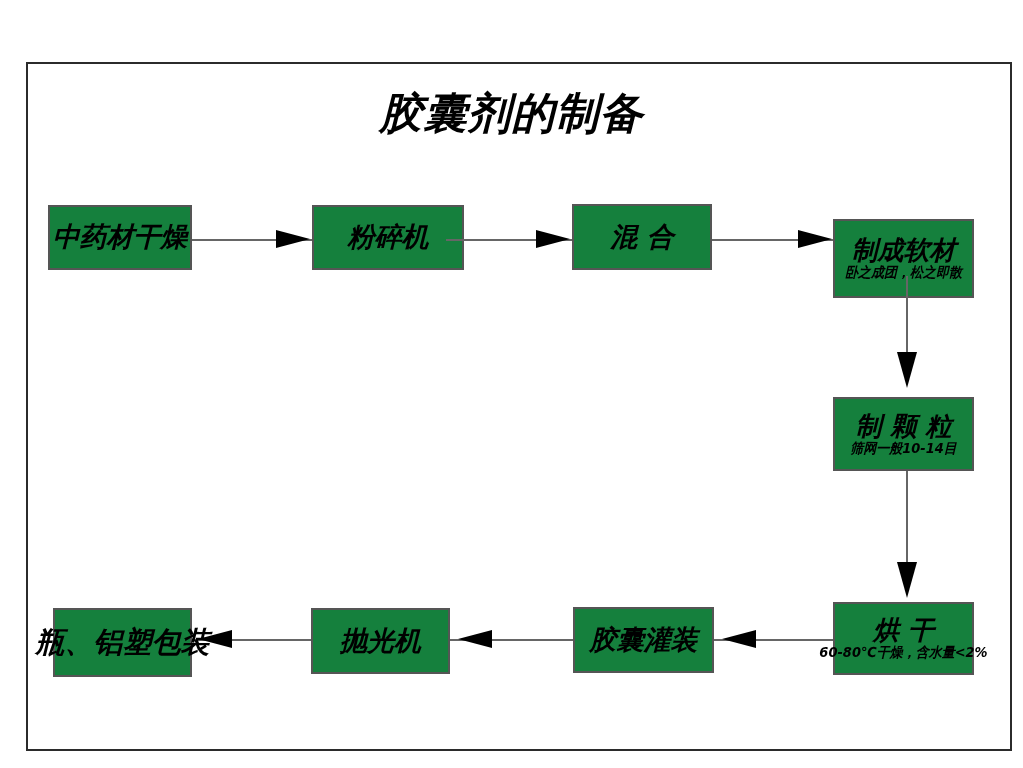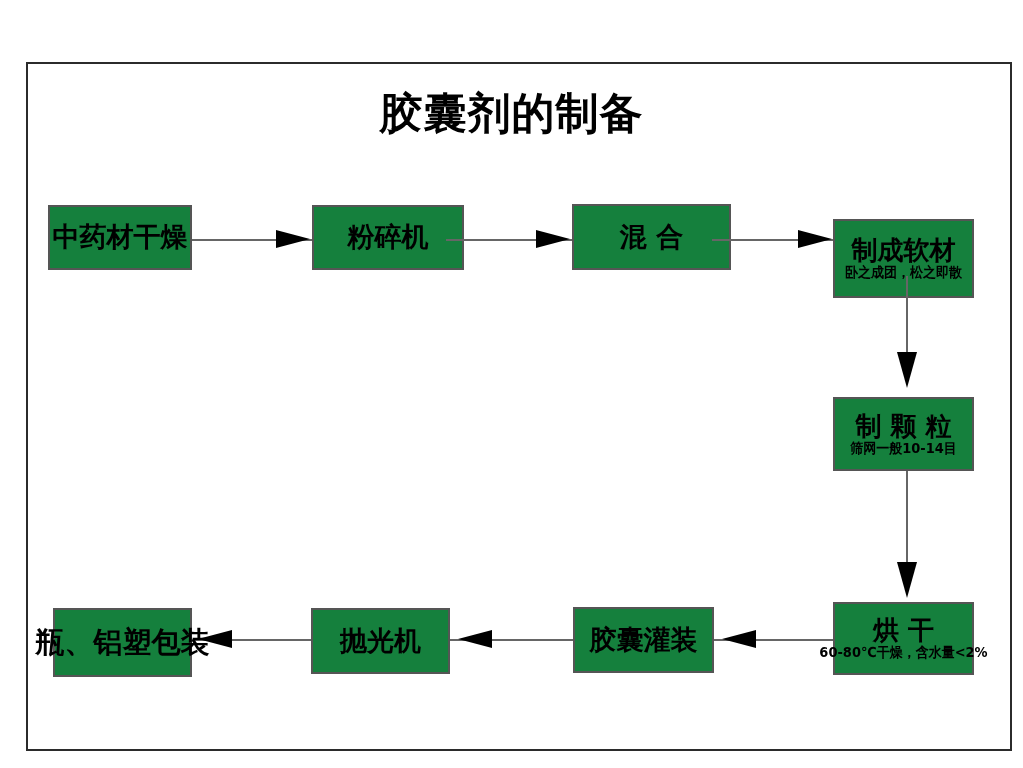--- a/index.html
+++ b/index.html
@@ -12,20 +12,21 @@
     height: 768px;
     font-family: "DejaVu Sans", "Liberation Sans", sans-serif;
     overflow: hidden;
     position: relative;
   }
   #canvas {
     position: absolute;
     left: 0; top: 0;
     width: 1023px;
     height: 768px;
+    font-style: italic;
   }
   
   .frame {
     position: absolute;
     left: 26px;
     top: 62px;
     width: 986px;
     height: 689px;
     border: 2px solid #2b2b2b;
     box-sizing: border-box;
@@ -135,21 +136,21 @@
   <div class="hline" style="left:192px; top:239px; width:120px;"></div>
   <div class="arrow-right" style="left:276px; top:230px;"></div>
 
   <div class="node" style="left:312px; top:205px; width:152px; height:65px;">
     <div class="label">粉碎机</div>
   </div>
 
   <div class="hline" style="left:446px; top:239px; width:126px;"></div>
   <div class="arrow-right" style="left:536px; top:230px;"></div>
 
-  <div class="node" style="left:572px; top:204px; width:159px; height:66px;">
+  <div class="node" style="left:572px; top:204px; width:140px; height:66px;">
     <div class="label">混  合</div>
   </div>
 
   <div class="hline" style="left:712px; top:239px; width:122px;"></div>
   <div class="arrow-right" style="left:798px; top:230px;"></div>
 
   <div class="node has-sub" style="left:833px; top:219px; width:141px; height:79px;">
     <div class="label">制成软材</div>
     <div class="sub">卧之成团，松之即散</div>
   </div>

